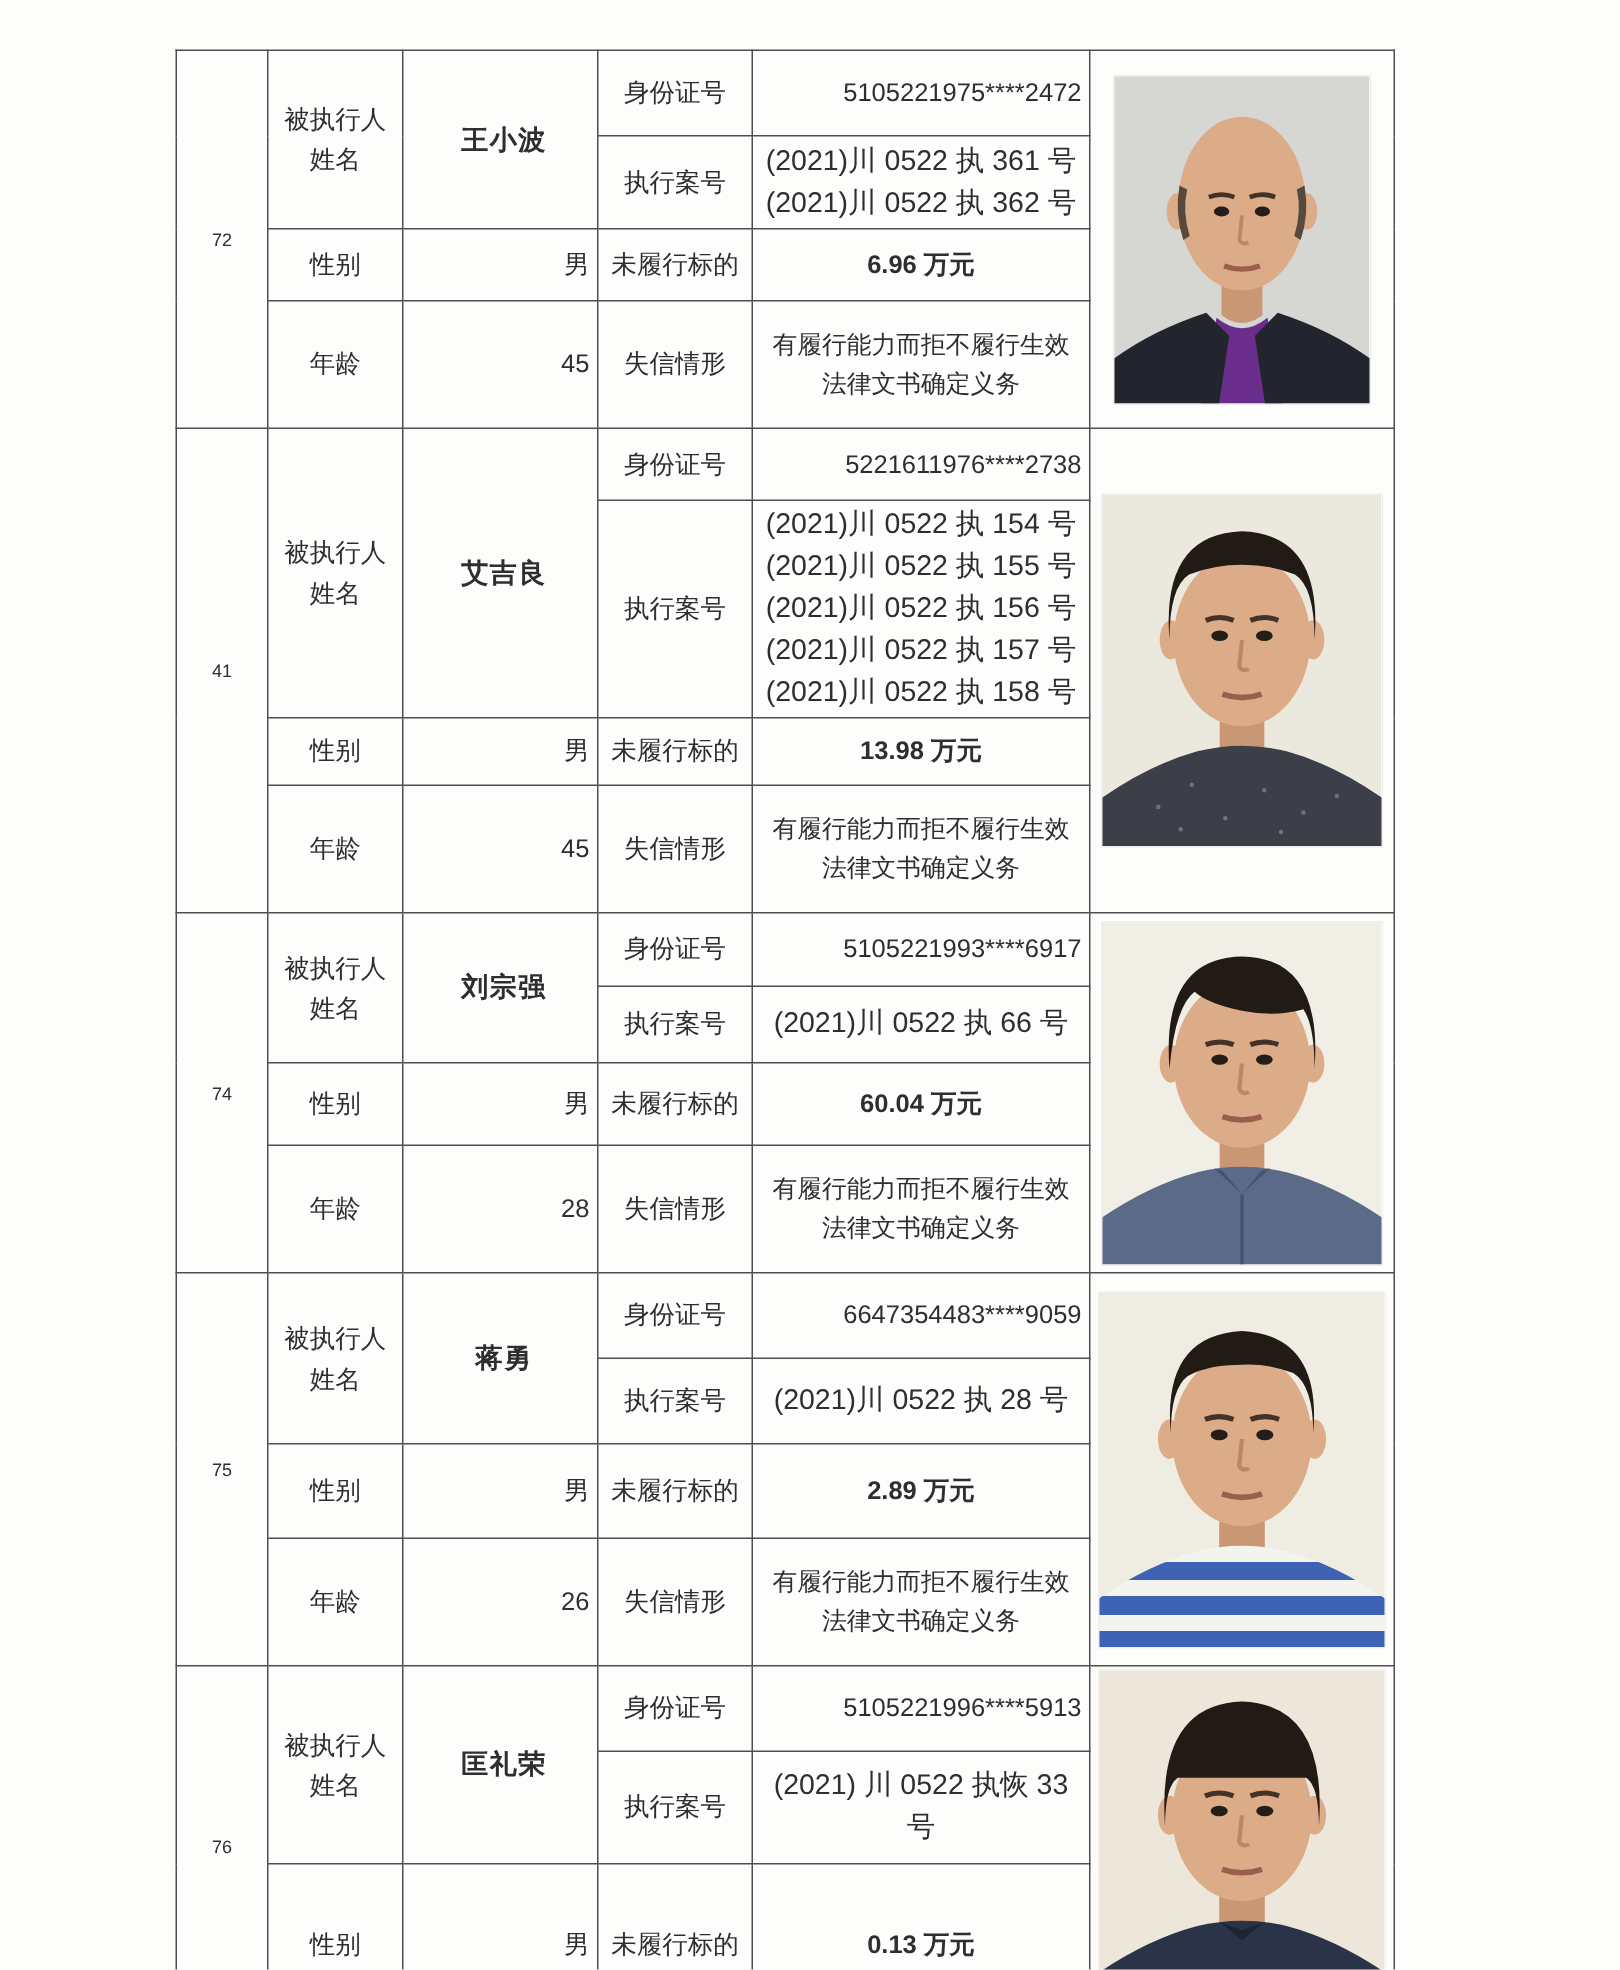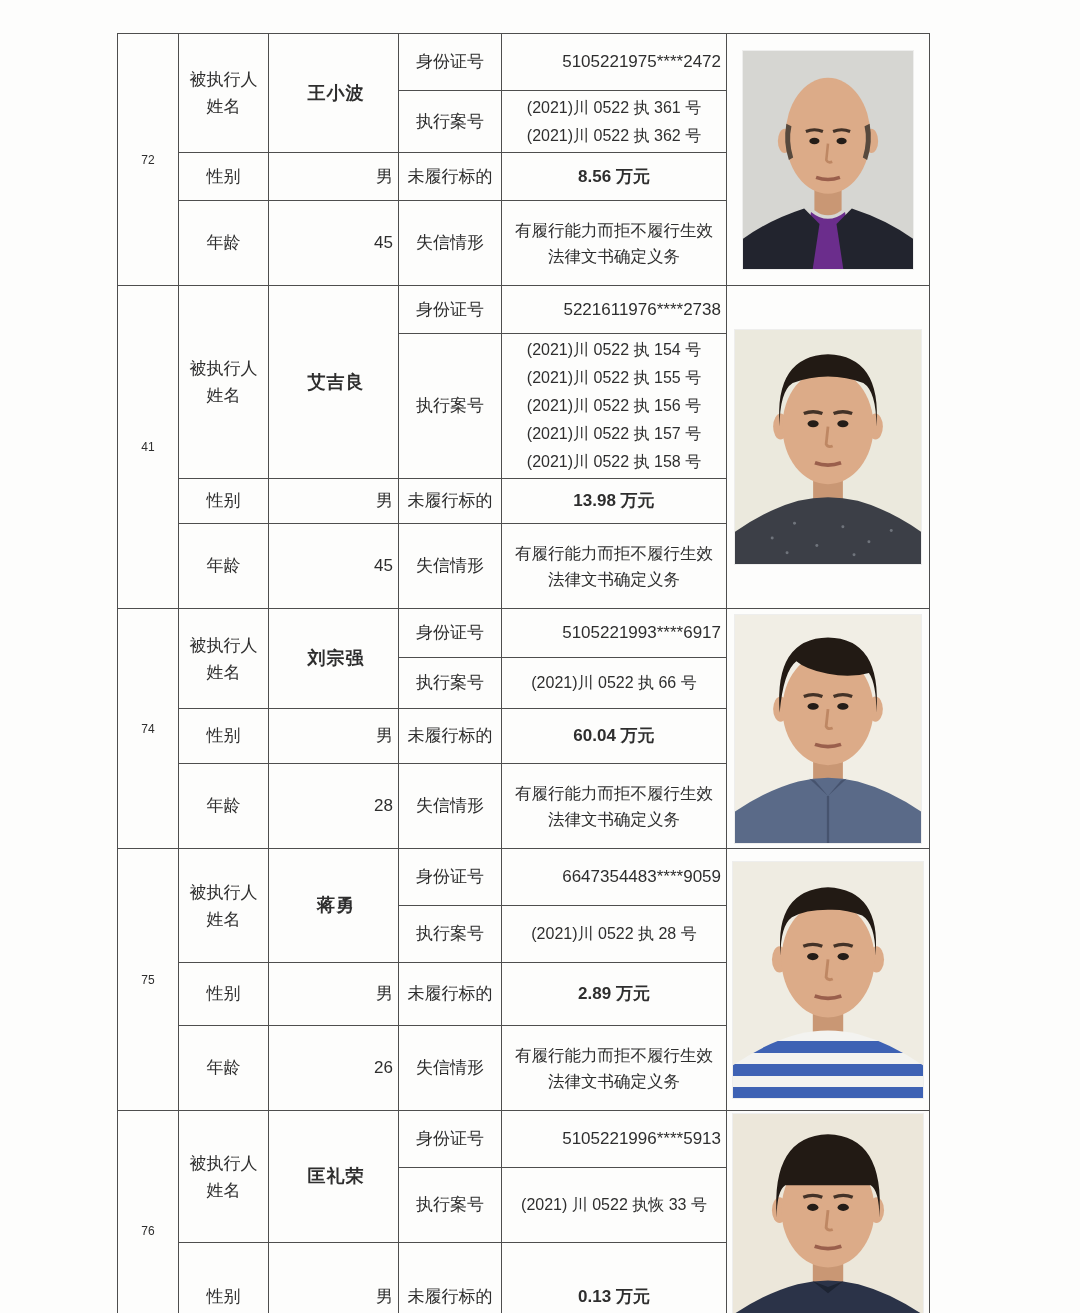--- a/index.html
+++ b/index.html
@@ -17,21 +17,21 @@
     text-align:center;vertical-align:middle;
     padding:0 5px;font-size:17px;line-height:1.5;
     overflow:hidden;
   }
   td.num{font-size:12px;}
   td.lbl{font-size:17px;}
   td.lbl2{line-height:27px;}
   td.name{font-weight:bold;font-size:18px;letter-spacing:1px;padding-left:10px;}
   td.val{font-size:17px;text-align:right;}
   td.amount{font-weight:bold;font-size:17px;}
-  td.cases{font-size:16px;line-height:28px;padding:2px 4px;}
+  td.cases{font-size:19px;line-height:28px;padding:2px 4px;}
   td.dish{font-size:16.5px;line-height:26px;padding:16px 11px;}
   td.photo-cell{padding:0;vertical-align:middle;}
   .photo{margin:0 auto;box-shadow:0 0 0 1px rgba(0,0,0,0.06);}
   .photo svg{display:block;width:100%;height:100%;}
 </style>
 </head>
 <body>
 
 <div class="page">
   <table>
@@ -81,21 +81,21 @@
           <td class="lbl">执行案号</td>
           <td class="cases">
             <div>(2021)川 0522 执 361 号</div>
             <div>(2021)川 0522 执 362 号</div>
           </td>
         </tr>
         <tr style="height: 48px;">
           <td class="lbl">性别</td>
           <td class="val">男</td>
           <td class="lbl">未履行标的</td>
-          <td class="amount">8.56 万元</td>
+          <td class="amount">6.96 万元</td>
         </tr>
         <tr style="height: 67px;">
           <td class="lbl">年龄</td>
           <td class="val">45</td>
           <td class="lbl">失信情形</td>
           <td class="dish">有履行能力而拒不履行生效法律文书确定义务</td>
         </tr>
         <tr style="height: 48px;">
           <td class="num" rowspan="4">41</td>
           <td class="lbl lbl2" rowspan="2">

